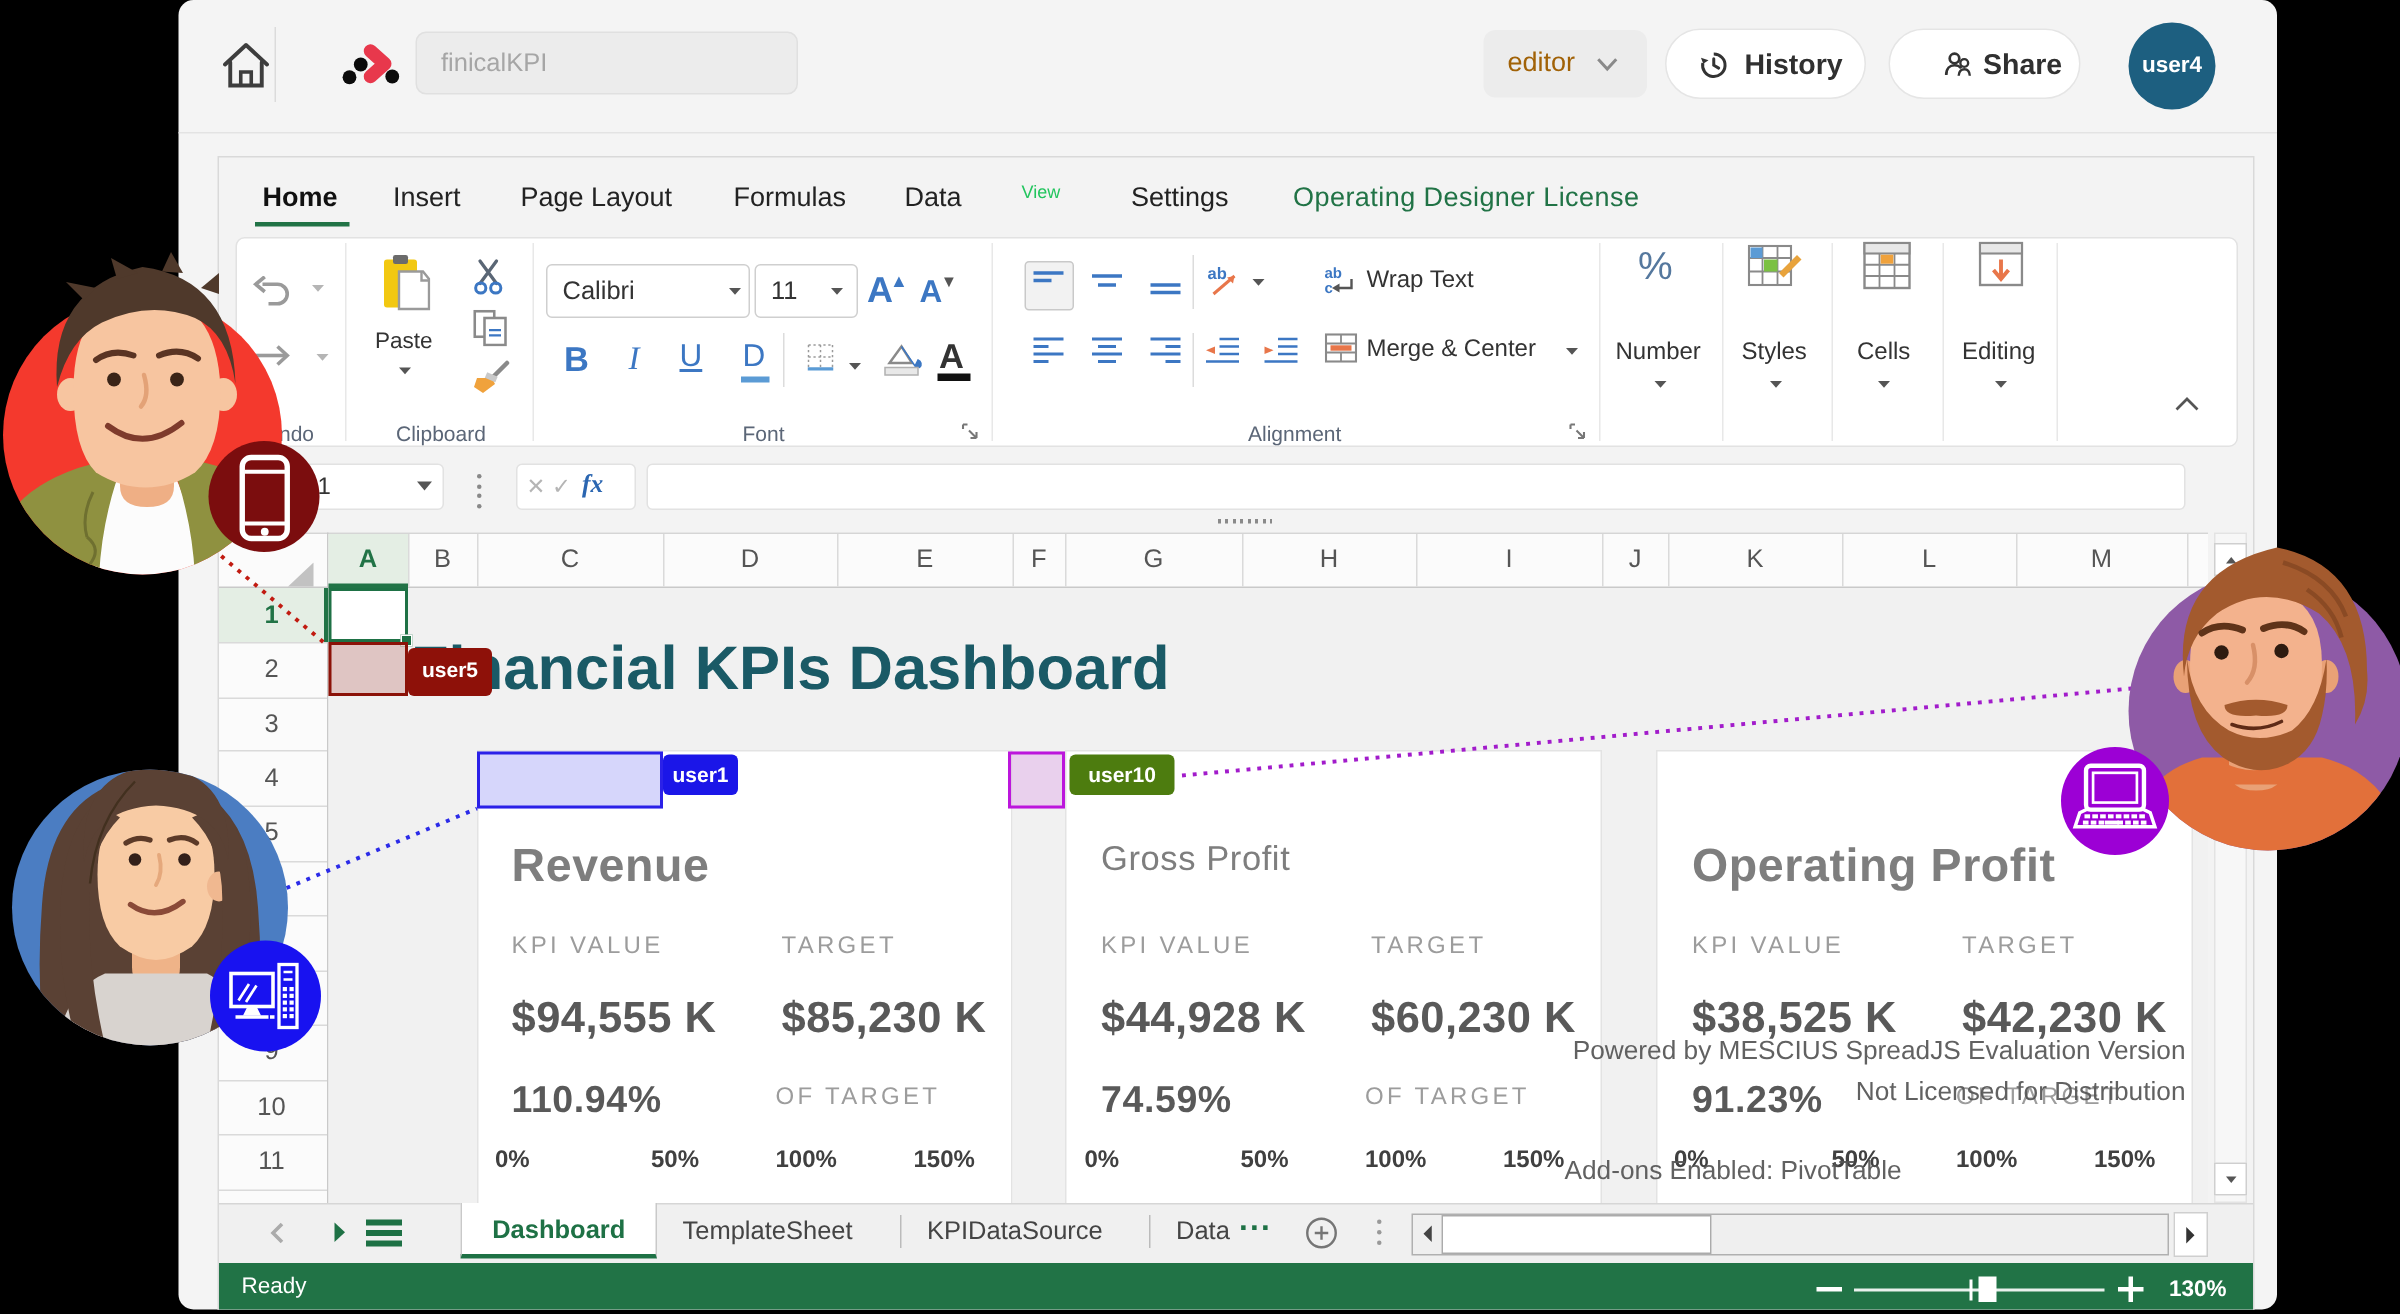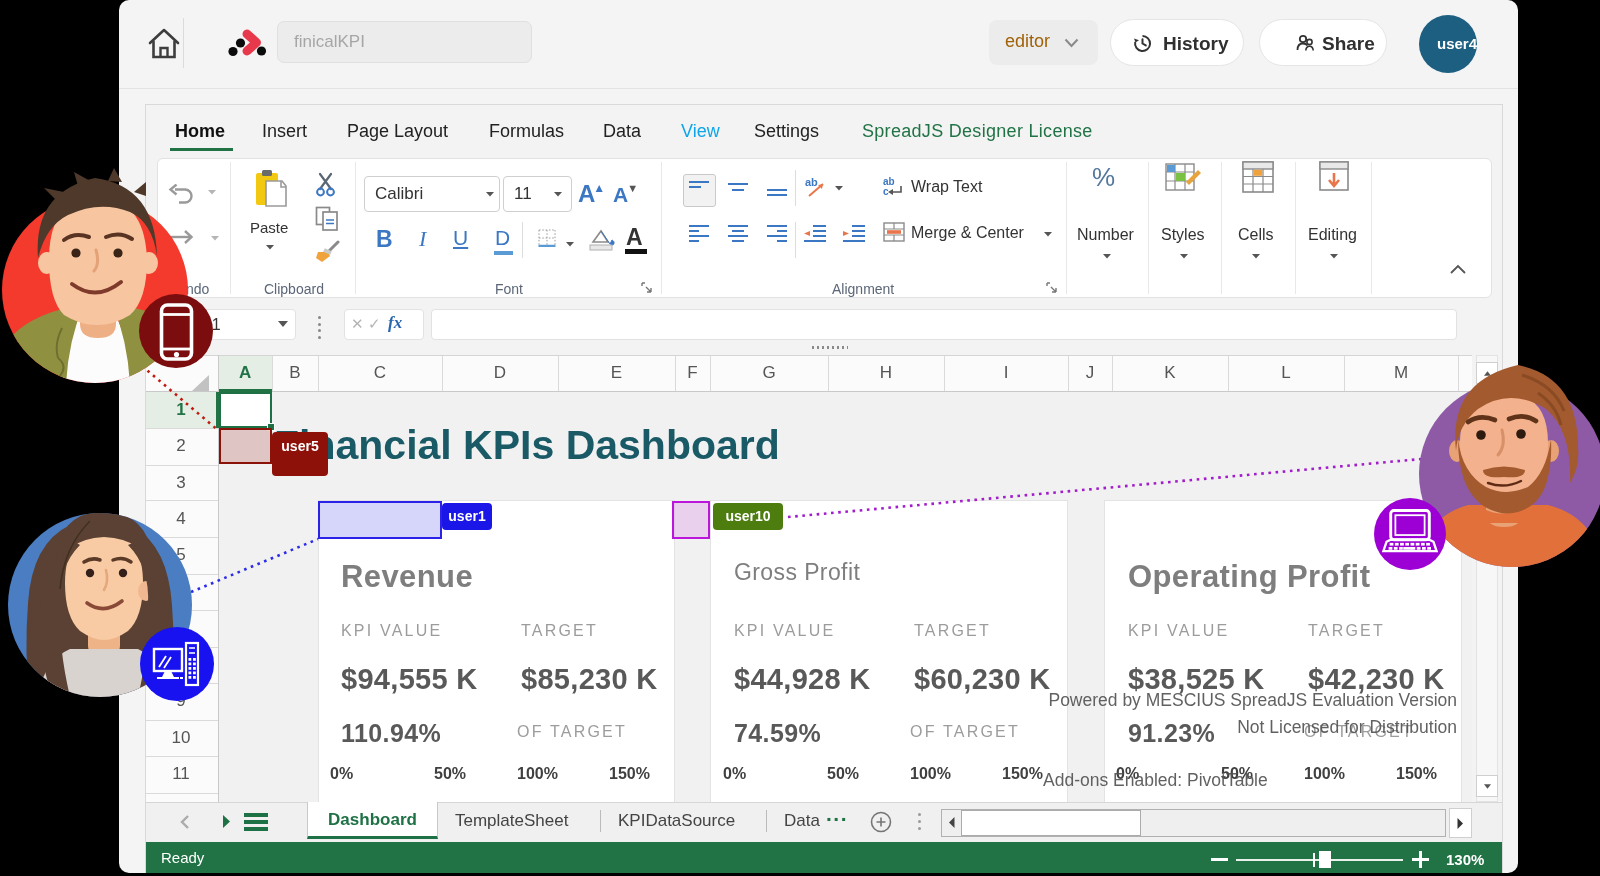--- a/index.html
+++ b/index.html
@@ -40,33 +40,33 @@
   </svg>
 <div class="a" style="left:1163px;top:33px;color:#303030;font-size:19px;font-weight:600">History</div>
 <div class="a" style="left:1259px;top:19px;width:128px;height:47px;background:#fff;border:1.5px solid #E5E5E5;border-radius:24px"></div>
 <svg class="a" style="left:1295px;top:33px" width="20" height="20" viewBox="0 0 20 20">
     <circle cx="8" cy="6" r="3.2" fill="none" stroke="#333" stroke-width="1.8"></circle>
     <path d="M2.5 17 C2.5 12.5 5 10.5 8 10.5 C10 10.5 11.5 11.2 12.5 12.5" fill="none" stroke="#333" stroke-width="1.8"></path>
     <circle cx="14.5" cy="9" r="2.6" fill="none" stroke="#333" stroke-width="1.6"></circle>
     <path d="M10.8 17.5 C11 14.6 12.6 13.2 14.6 13.2 C16.6 13.2 18 14.6 18.2 17.5" fill="none" stroke="#333" stroke-width="1.6"></path>
   </svg>
 <div class="a" style="left:1322px;top:33px;color:#303030;font-size:19px;font-weight:600">Share</div>
-<div class="a" style="left:1419px;top:15px;width:58px;height:58px;border-radius:50%;background:#1D5F80;color:#fff;font-size:15px;font-weight:bold;text-align:right;line-height:58px">user4</div>
+<div class="a" style="left:1419px;top:15px;width:58px;height:58px;border-radius:50%;background:#1D5F80;color:#fff;font-size:15px;font-weight:bold;text-align:center;line-height:58px">user4</div>
 
 <div class="a" style="left:145px;top:104px;width:1358px;height:769px;background:#F3F3F3;border:1px solid #D9D9D9"></div>
 
 <div class="a" style="left:175px;top:121px;font-size:18px;font-weight:bold;color:#111">Home</div>
 <div class="a" style="left:170px;top:148px;width:63px;height:3px;background:#217346"></div>
 <div class="a" style="left:262px;top:121px;font-size:18px;color:#222">Insert</div>
 <div class="a" style="left:347px;top:121px;font-size:18px;color:#222">Page Layout</div>
 <div class="a" style="left:489px;top:121px;font-size:18px;color:#222">Formulas</div>
 <div class="a" style="left:603px;top:121px;font-size:18px;color:#222">Data</div>
-<div class="a" style="left:681px;top:121px;font-size:18px;color:#0ea5e9">View</div>
+<div class="a" style="left:681px;top:121px;font-size:12px;color:#22c55e">View</div>
 <div class="a" style="left:754px;top:121px;font-size:18px;color:#222">Settings</div>
-<div class="a" style="left:862px;top:121px;font-size:18px;color:#217346;letter-spacing:0.3px">SpreadJS Designer License</div>
+<div class="a" style="left:862px;top:121px;font-size:18px;color:#217346;letter-spacing:0.3px">Operating Designer License</div>
 
 <div class="a" style="left:157px;top:158px;width:1335px;height:140px;background:#fff;border:1px solid #E2E2E2;border-radius:6px"></div>
 
 <div class="a" style="left:230px;top:162px;width:1px;height:132px;background:#E8E8E8"></div>
 <div class="a" style="left:355px;top:162px;width:1px;height:132px;background:#E8E8E8"></div>
 <div class="a" style="left:661px;top:162px;width:1px;height:132px;background:#E8E8E8"></div>
 <div class="a" style="left:1066px;top:162px;width:1px;height:132px;background:#E8E8E8"></div>
 <div class="a" style="left:1148px;top:162px;width:1px;height:132px;background:#E8E8E8"></div>
 <div class="a" style="left:1221px;top:162px;width:1px;height:132px;background:#E8E8E8"></div>
 <div class="a" style="left:1295px;top:162px;width:1px;height:132px;background:#E8E8E8"></div>
@@ -422,21 +422,21 @@
 <div class="a" style="left:1236px;top:859px;width:167px;height:2px;background:rgba(255,255,255,0.9)"></div>
 <div class="a" style="left:1313px;top:853px;width:2px;height:14px;background:#fff"></div>
 <div class="a" style="left:1319px;top:851px;width:12px;height:17px;background:#fff"></div>
 <div class="a" style="left:1412px;top:858px;width:17px;height:3px;background:#fff"></div>
 <div class="a" style="left:1419px;top:851px;width:3px;height:17px;background:#fff"></div>
 <div class="a" style="left:1446px;top:851px;font-size:15px;font-weight:bold;color:#fff">130%</div>
 
 <div class="a" style="left:218.5px;top:392px;width:53.5px;height:36px;background:#fff;border:2px solid #1E7145"></div>
 <div class="a" style="left:267px;top:423px;width:8px;height:8px;background:#1E7145;border:1.5px solid #fff"></div>
 <div class="a" style="left:218.5px;top:428px;width:53.5px;height:36px;background:rgba(160,40,30,0.22);border:2px solid #8B1208"></div>
-<div class="lbl" style="left:272px;top:432px;width:56px;height:44px;background:#8E1109;line-height:28px">user5</div>
+<div class="lbl" style="left:272px;top:432px;width:56px;height:32px;background:#8E1109;line-height:28px">user5</div>
 <div class="a" style="left:318px;top:501px;width:124px;height:38px;background:rgba(70,70,235,0.22);border:2px solid #2B21E8"></div>
 <div class="lbl" style="left:442px;top:503px;width:50px;height:27px;background:#1B16E8">user1</div>
 <div class="a" style="left:672px;top:501px;width:38px;height:38px;background:rgba(200,60,220,0.18);border:2px solid #BC16DC"></div>
 <div class="lbl" style="left:713px;top:503px;width:70px;height:27px;background:#4d7c0f">user10</div>
 <svg class="a" style="left:0;top:0;pointer-events:none" width="1600" height="876" viewBox="0 0 1600 876">
 <path d="M142 366 L219 431" stroke="#C11B11" stroke-width="2.6" stroke-dasharray="2.6 4.6" fill="none"></path>
 <path d="M191 592 L318 539" stroke="#2B2BE8" stroke-width="2.6" stroke-dasharray="2.6 4.6" fill="none"></path>
 <path d="M788 517 L1421 459" stroke="#A21CCB" stroke-width="2.6" stroke-dasharray="2.6 4.6" fill="none"></path>
 </svg>
 

